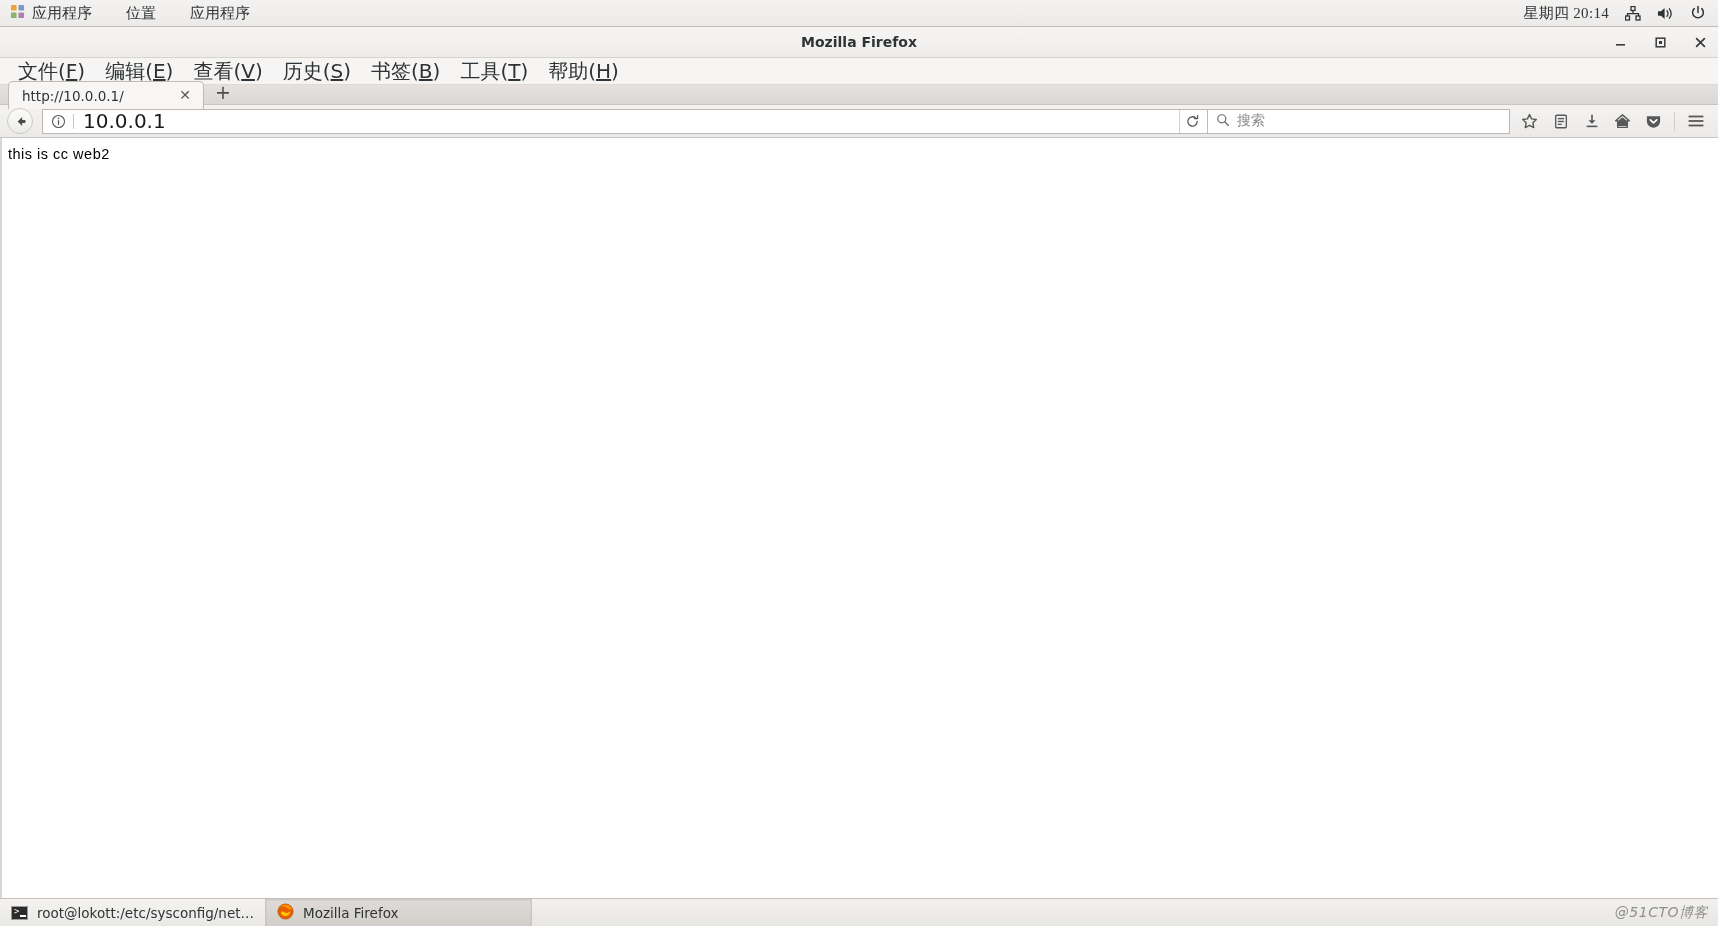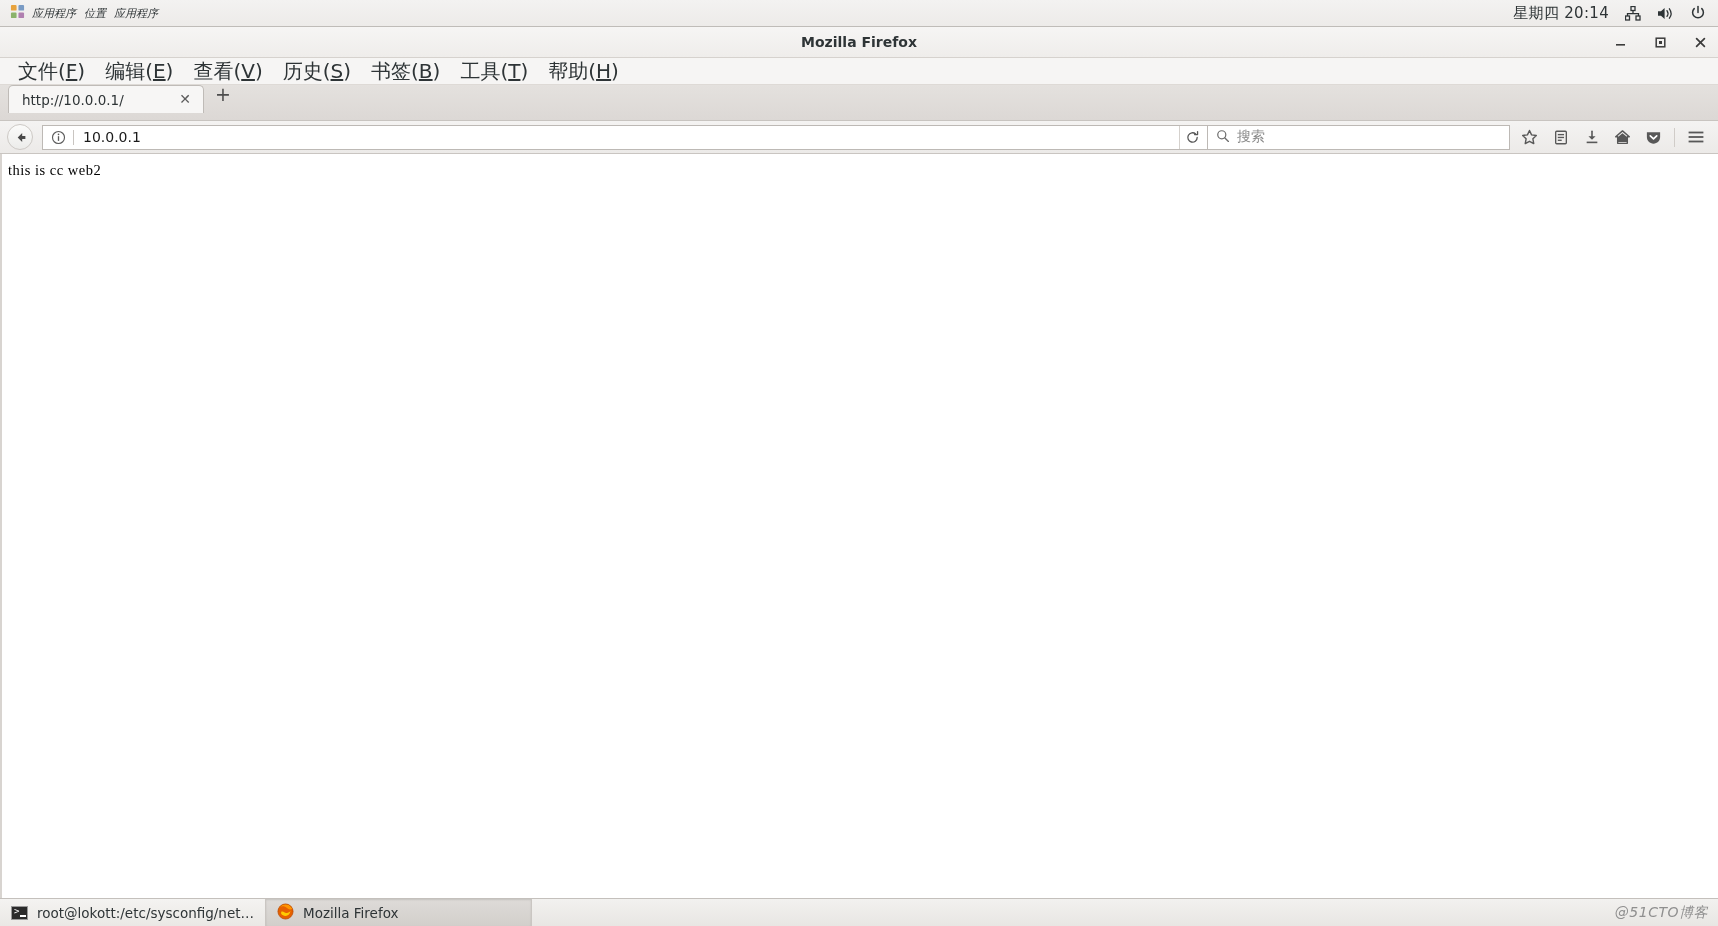--- a/index.html
+++ b/index.html
@@ -15,29 +15,29 @@
     position: absolute; top: 0; left: 0;
     width: 1718px; height: 27px;
     background: linear-gradient(to bottom, #f3f2f1 0%, #edebe9 100%);
     border-bottom: 1px solid #bfbcb8;
     display: flex; align-items: center;
     font-size: 15px; color: #2e3436;
   }
   .panel-left { display: flex; align-items: center; height: 100%; }
   .panel-item {
     display: flex; align-items: center; gap: 7px;
-    height: 100%; padding: 0 4px;
-    font-size: 11px; color: #2e3436; white-space: nowrap; font-style: italic;
+    height: 100%; padding: 0 17px;
+    font-size: 15px; color: #2e3436; white-space: nowrap;
   }
   .panel-item:first-child { padding-left: 10px; }
   .panel-right {
     margin-left: auto; display: flex; align-items: center;
     gap: 16px; padding-right: 12px; height: 100%;
   }
-  #clock-text { font-size: 15px; color: #2e3436; letter-spacing: .3px; }
+  #clock-text { font-size: 15px; color: #2e3436; letter-spacing: .3px; font-family: Liberation Serif, serif; }
   .tray-icon { display: flex; align-items: center; }
 
   
   #firefox-window {
     position: absolute; top: 27px; left: 0;
     width: 1718px; height: 871px;
     background: #ffffff;
   }
 
   
@@ -68,24 +68,24 @@
     padding-left: 8px;
   }
   .menu-item {
     font-size: 20px; color: #2e3436;
     padding: 3px 10px; white-space: nowrap;
   }
   .menu-item .accel { text-decoration: underline; }
 
   
   #tabstrip {
-    height: 36px;
+    height: 20px;
     background: linear-gradient(to bottom, #e4e1de 0%, #dcd8d5 100%);
     border-bottom: 1px solid #c8c4c0;
-    display: flex; align-items: flex-start;
+    display: flex; align-items: center;
     padding-left: 8px;
   }
   #tab-active {
     height: 28px; min-width: 196px;
     background: #f7f6f5;
     border: 1px solid #bfbbb7;
     border-bottom: none;
     border-radius: 5px 5px 0 0;
     display: flex; align-items: center;
     padding: 0 8px 0 13px;
@@ -131,21 +131,21 @@
   }
   #identity-icon {
     display: flex; align-items: center; justify-content: center;
     width: 19px; height: 19px; color: #5a5a5a; flex: none;
   }
   #urlbar-sep {
     width: 1px; height: 15px; background: #c9c5c1;
     margin: 0 9px 0 5px; flex: none;
   }
   #url-text {
-    flex: 1; font-size: 14px; color: #1a1a1a;
+    flex: 1; font-size: 20px; color: #1a1a1a;
     white-space: nowrap; overflow: hidden;
   }
   #reload-button {
     width: 26px; height: 23px; flex: none;
     display: flex; align-items: center; justify-content: center;
     color: #565656; border-left: 1px solid #d5d1cd;
   }
   #searchbar {
     width: 302px; height: 25px; flex: none;
     background: #ffffff;
@@ -168,21 +168,21 @@
 
   
   #page-content {
     position: relative;
     height: 775px;
     background: #ffffff;
     overflow: hidden;
   }
   #page-text {
     position: absolute; left: 8px; top: 8px;
-    font-family: Liberation Serif, serif;
+    font-family: Liberation Sans, sans-serif;
     font-size: 14.5px; color: #000000;
     letter-spacing: .5px;
   }
   #left-rail {
     position: absolute; left: 0; top: 0;
     width: 2px; height: 100%;
     background: #d8d4d0;
   }
 
   

